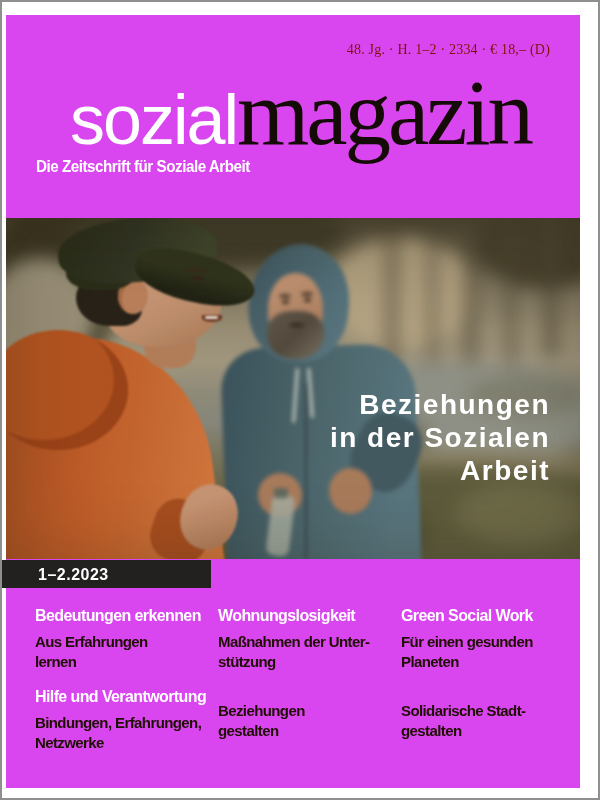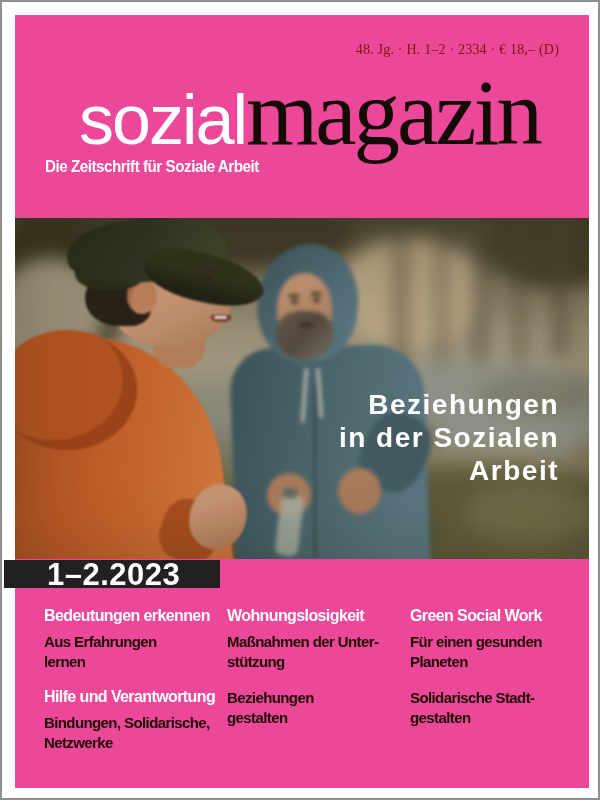--- a/index.html
+++ b/index.html
@@ -1,18 +1,18 @@
 <!DOCTYPE html>
 <html><head>
 <meta charset="utf-8">
 <style>
   * { margin:0; padding:0; box-sizing:border-box; }
   html,body { width:600px; height:800px; background:#ffffff; font-family:"Liberation Sans", sans-serif; }
   .frame { position:relative; width:600px; height:800px; background:#ffffff; border:2px solid #8f8f8f; overflow:hidden; }
-  .sheet { position:absolute; left:13px; top:13px; width:574px; height:773px; background:#ec4899; }
+  .sheet { position:absolute; left:4px; top:13px; width:574px; height:773px; background:#d946ef; }
 
   
   .issue-info { position:absolute; top:27px; right:30px; font-family:"Liberation Serif", serif; font-size:14px; color:#7b1605; letter-spacing:0.2px; }
   .masthead { position:absolute; left:28px; top:48px; line-height:100px; white-space:nowrap; font-weight:normal;margin-left:36px; }
   .mast-sans { font-family:"Liberation Sans", sans-serif; font-size:70px; letter-spacing:-2px; color:#ffffff; }
   .mast-serif { font-family:"Liberation Serif", serif; font-size:93px; letter-spacing:-3px; color:#150b06; }
   .subtitle { position:absolute; left:30px; top:143px; font-size:16px; font-weight:bold; color:#ffffff; letter-spacing:-0.5px; transform:scaleX(0.95); transform-origin:left top; white-space:nowrap; }
   .publisher { position:absolute; right:21px; top:139px; display:flex; align-items:baseline; color:#1b1b1b; white-space:nowrap; }
   .pub-beltz { font-size:19px; font-weight:bold; letter-spacing:-1px; transform:scaleX(0.92); transform-origin:right bottom; }
   .pub-j { font-family:"Liberation Serif", serif; font-size:19px; font-weight:bold; margin-left:3px; }
@@ -80,22 +80,22 @@
   .m1-brim { left:128px; top:36px; width:122px; height:48px; background:linear-gradient(180deg,#2a3019 40%,#1a1e12 85%); border-radius:45% 55% 55% 50%; transform:rotate(14deg); }
   .m1-cuff { left:146px; top:282px; width:58px; height:62px; background:#a84c1e; border-radius:40%; transform:rotate(18deg); }
   .m1-fist { left:175px; top:266px; width:56px; height:66px; background:linear-gradient(140deg,#cb9878 30%,#b57f5c 85%); border-radius:48%; transform:rotate(18deg); }
 
   .photo-tint { left:0; top:0; width:574px; height:341px; background:rgba(126,96,56,0.07); box-shadow:inset 0 0 70px rgba(40,32,16,0.25); }
 
   .headline { position:absolute; right:30px; top:170px; text-align:right; color:#ffffff; font-weight:bold; font-size:28px; line-height:33px; letter-spacing:1.5px; z-index:5; }
 
   
   .banner { position:absolute; left:-11px; top:545px; width:216px; height:28px; background:#232020; z-index:6; }
-  .banner-text { position:absolute; left:43px; top:1px; color:#ffffff; font-weight:bold; font-size:31px; line-height:27px; letter-spacing:0.5px; }
-  .t-row { position:absolute; left:29px; display:flex; }
+  .banner-text { position:absolute; left:43px; top:1px; color:#ffffff; font-weight:bold; font-size:16px; line-height:27px; letter-spacing:0.5px; }
+  .t-row { position:absolute; left:29px; display:flex;align-items:center; }
   .t-row1 { top:592px; }
   .t-row2 { top:673px; }
   .t-col { width:183px; }
   .t-title { font-size:16px; font-weight:bold; color:#ffffff; letter-spacing:-0.6px; margin-bottom:7px; white-space:nowrap; }
   .t-sub { font-size:15px; font-weight:bold; color:#1f0e04; letter-spacing:-0.6px; line-height:20px; white-space:pre-line; }
 </style>
 </head>
 <body>
 
 <div class="frame">
@@ -196,21 +196,21 @@
       <div class="t-col">
         <div class="t-title">Green Social Work</div>
         <div class="t-sub">Für einen gesunden
 Planeten</div>
       </div>
     </div>
 
     <div class="t-row t-row2">
       <div class="t-col">
         <div class="t-title">Hilfe und Verantwortung</div>
-        <div class="t-sub">Bindungen, Solidarische,
+        <div class="t-sub">Bindungen, Erfahrungen,
 Netzwerke</div>
       </div>
       <div class="t-col">
         <div class="t-sub">Beziehungen
 gestalten</div>
       </div>
       <div class="t-col">
         <div class="t-sub">Solidarische Stadt-
 gestalten</div>
       </div>

